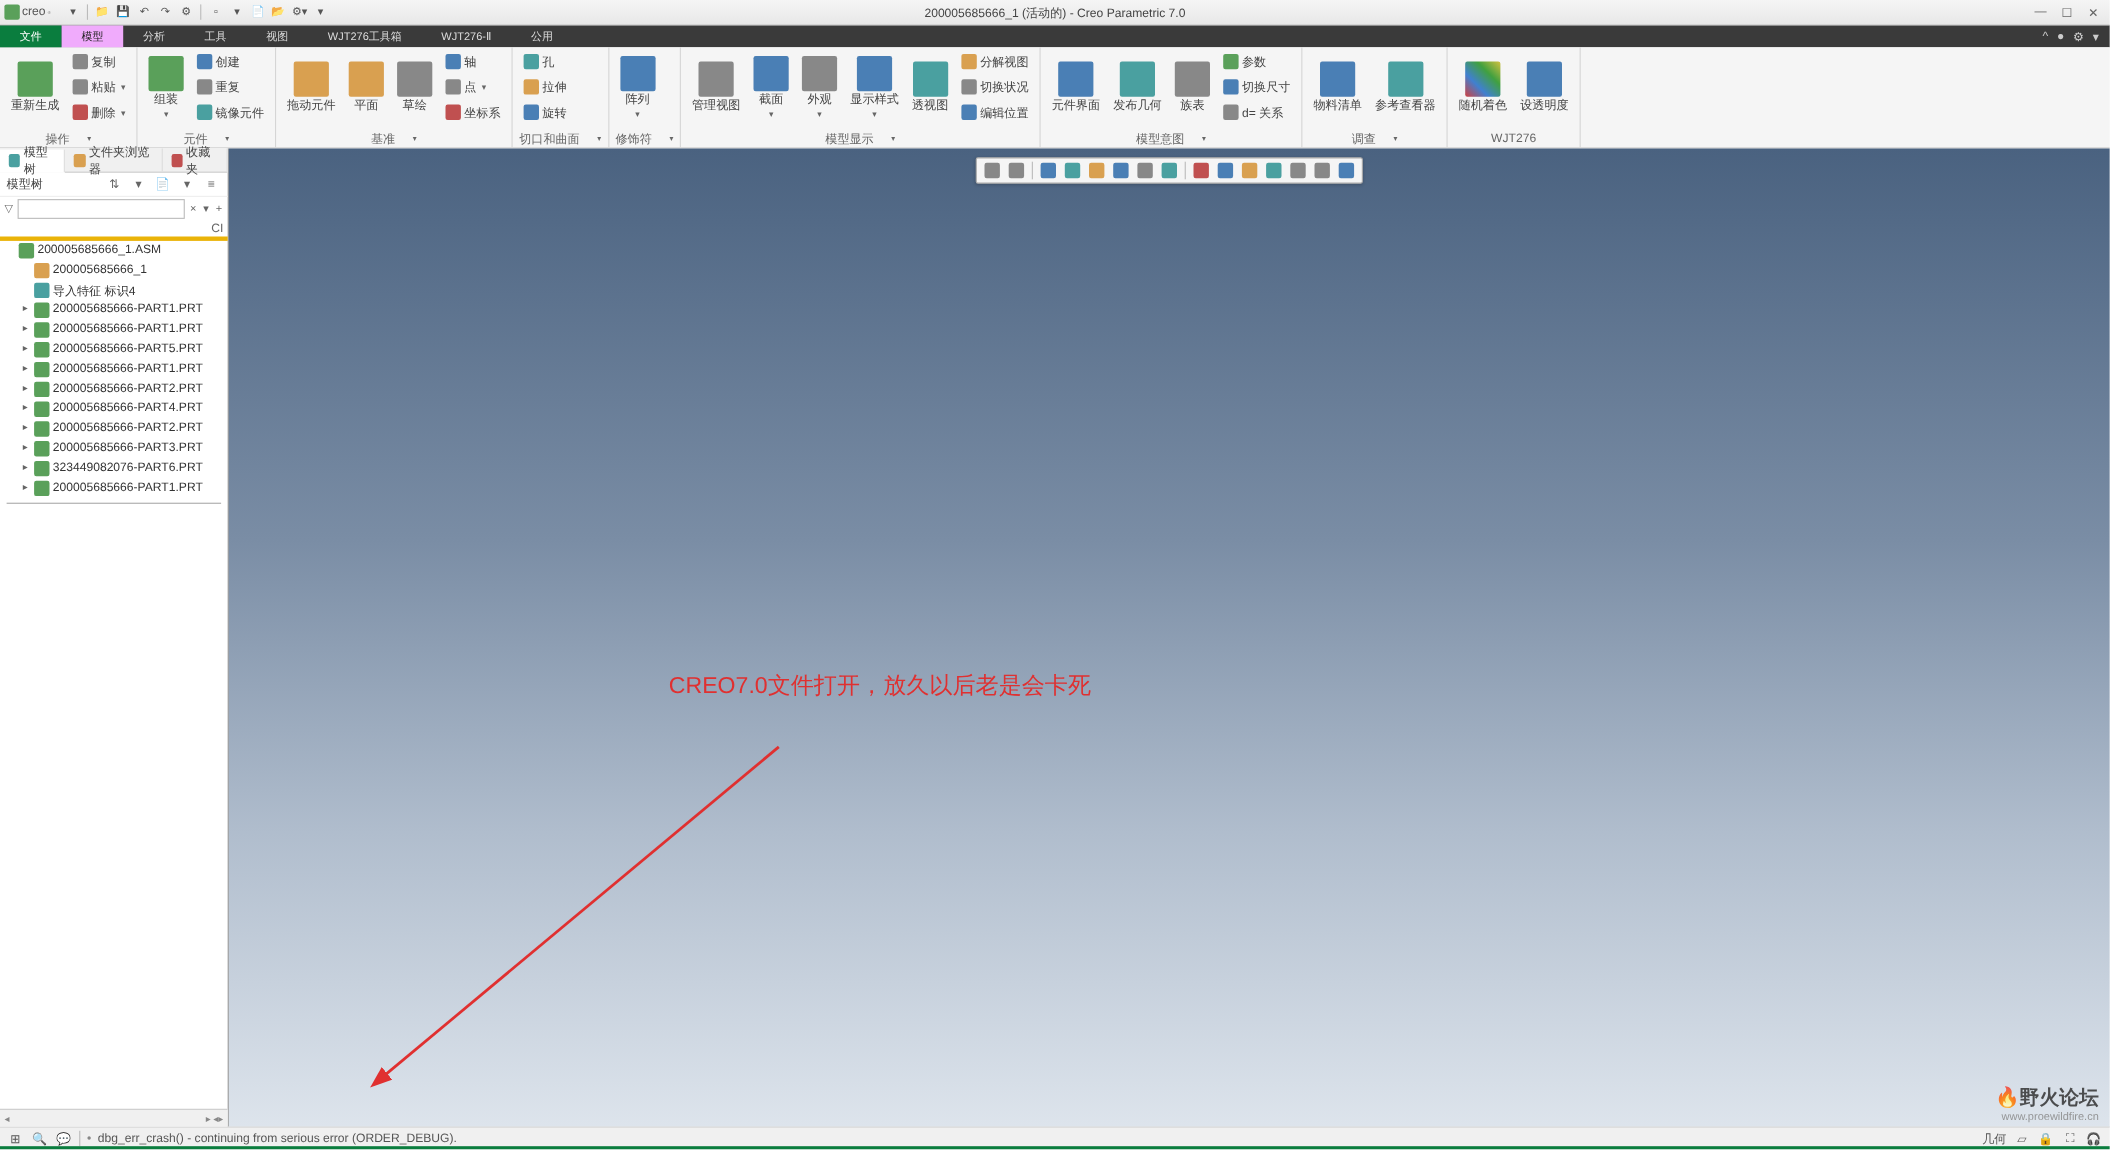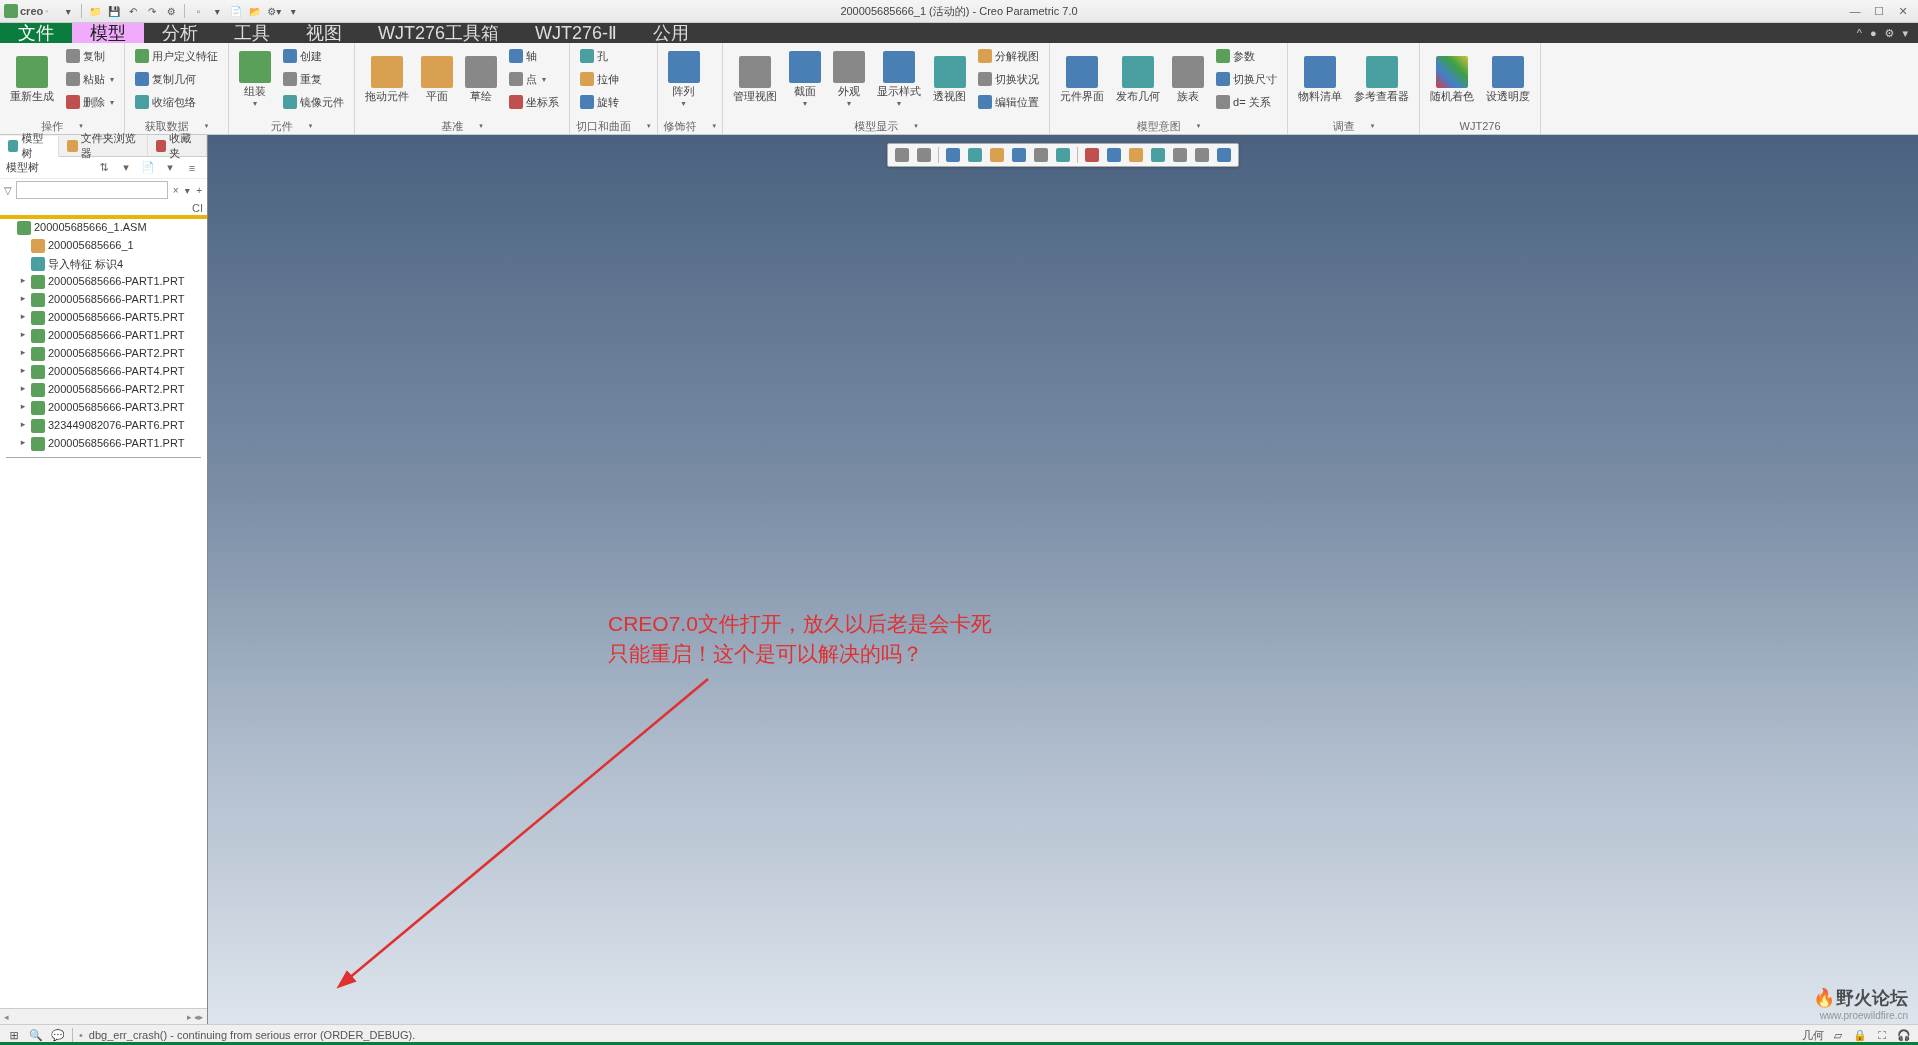--- a/index.html
+++ b/index.html
@@ -2,31 +2,31 @@
 <html><head>
 <meta charset="utf-8">
 <style>
 * { margin:0; padding:0; box-sizing:border-box; font-family:"Microsoft YaHei","Segoe UI",Arial,sans-serif; }
 body { width:1918px; height:1045px; overflow:hidden; background:#fff; font-size:12px; color:#333; position:relative; }
 
 
 .titlebar { height:23px; background:linear-gradient(#f5f5f5,#e8e8e8); border-bottom:1px solid #ccc; display:flex; align-items:center; position:relative; }
 .titlebar .logo { display:flex; align-items:center; gap:2px; padding:0 4px; }
 .titlebar .logo-icon { width:14px; height:14px; background:#5aa05a; border-radius:2px; }
-.titlebar .creo-text { font-size:11px; color:#555; font-weight:bold; }
+.titlebar .creo-text { font-size:11px; color:#555; font-weight:normal; }
 .titlebar .qat { display:flex; gap:3px; margin-left:8px; align-items:center; }
 .titlebar .qat-btn { width:16px; height:16px; display:flex; align-items:center; justify-content:center; font-size:10px; color:#555; cursor:pointer; }
 .titlebar .qat-sep { width:1px; height:14px; background:#bbb; margin:0 2px; }
 .titlebar .title-text { position:absolute; left:50%; transform:translateX(-50%); font-size:11px; color:#444; }
 .titlebar .win-controls { position:absolute; right:4px; display:flex; gap:2px; }
 .titlebar .win-controls span { width:22px; height:16px; display:flex; align-items:center; justify-content:center; font-size:11px; color:#666; cursor:pointer; }
 
 
 .ribbon-tabs { height:20px; background:#3a3a3a; display:flex; align-items:stretch; }
-.ribbon-tabs .tab { padding:0 18px; font-size:18px; color:#ddd; display:flex; align-items:center; cursor:pointer; }
+.ribbon-tabs .tab { padding:0 18px; font-size:10px; color:#ddd; display:flex; align-items:center; cursor:pointer; }
 .ribbon-tabs .tab.file { background:#0a7d3e; color:#fff; }
 .ribbon-tabs .tab.active { background:#f0abfc; color:#222; }
 .ribbon-tabs .right-icons { margin-left:auto; display:flex; gap:8px; padding:0 10px; align-items:center; color:#ccc; font-size:11px; }
 
 
 .ribbon { height:92px; background:#f5f5f5; border-bottom:1px solid #c8c8c8; display:flex; }
 .rgroup { display:flex; flex-direction:column; border-right:1px solid #d5d5d5; padding:2px 6px 0 6px; }
 .rgroup-body { flex:1; display:flex; align-items:flex-start; gap:4px; }
 .rgroup-label { height:16px; font-size:11px; color:#666; text-align:center; display:flex; align-items:center; justify-content:center; gap:16px; }
 .rgroup-label .dd { font-size:7px; }
@@ -168,42 +168,20 @@
           </div>
         </div>
       </div>
       <div class="rgroup-label">
         <span>操作</span>
         <span class="dd">▾</span>
       </div>
     </div>
     <div class="rgroup">
       <div class="rgroup-body">
-        <div class="rbtn-col">
-          <div class="rbtn-sm">
-            <span class="ico green"></span>
-            <span>用户定义特征</span>
-          </div>
-          <div class="rbtn-sm">
-            <span class="ico blue"></span>
-            <span>复制几何</span>
-          </div>
-          <div class="rbtn-sm">
-            <span class="ico teal"></span>
-            <span>收缩包络</span>
-          </div>
-        </div>
-      </div>
-      <div class="rgroup-label">
-        <span>获取数据</span>
-        <span class="dd">▾</span>
-      </div>
-    </div>
-    <div class="rgroup">
-      <div class="rgroup-body">
         <div class="rbtn-lg">
           <span class="ico green"></span>
           <span class="lbl">组装</span>
           <span style="font-size: 8px; color: rgb(102, 102, 102);">▾</span>
         </div>
         <div class="rbtn-col">
           <div class="rbtn-sm">
             <span class="ico blue"></span>
             <span>创建</span>
           </div>
@@ -558,21 +536,20 @@
         </span>
         <span class="vt-btn">
           <span class="ico gray"></span>
         </span>
         <span class="vt-btn">
           <span class="ico blue"></span>
         </span>
       </div>
     <div class="annotation">
       <div class="anno-text">CREO7.0文件打开，放久以后老是会卡死</div>
-      <div class="anno-text">只能重启！这个是可以解决的吗？</div>
       <svg class="anno-arrow" width="400" height="330" style="top:60px; left:-280px;">
         <defs>
             <marker id="ah" markerWidth="10" markerHeight="10" refX="2" refY="3" orient="auto">
               <path d="M0,0 L0,6 L8,3 z" fill="#e03030"></path>
             </marker>
           </defs>
         <line x1="380" y1="10" x2="20" y2="310" stroke="#e03030" stroke-width="2.5" marker-end="url(#ah)"></line>
       </svg>
     </div>
   </div>

